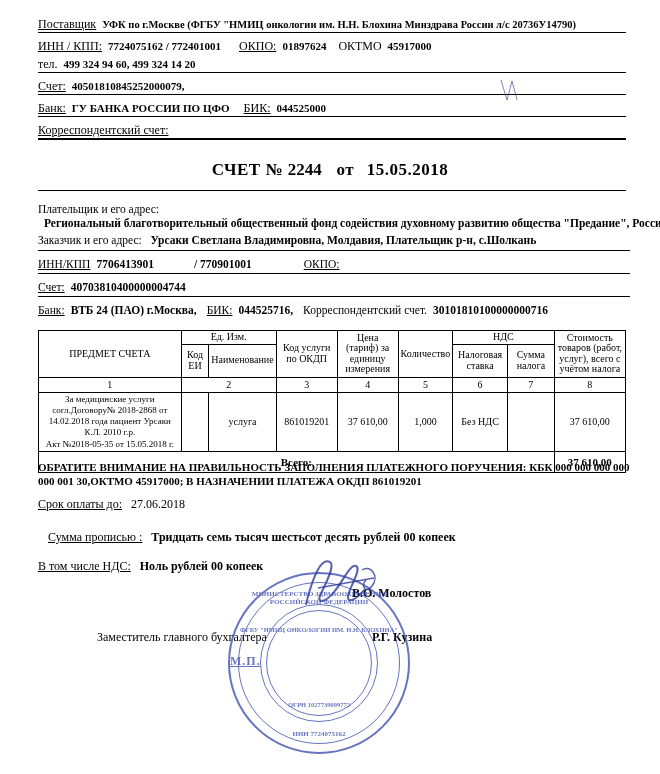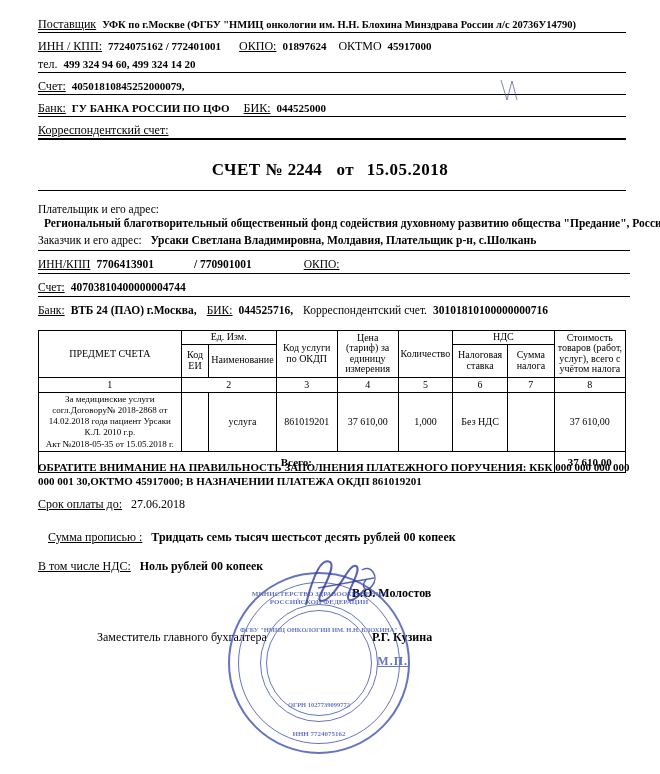--- a/index.html
+++ b/index.html
@@ -209,21 +209,21 @@
   .stamp .inner3 {
     position: absolute;
     left: 36px; top: 36px; right: 36px; bottom: 36px;
     border-radius: 50%;
     border: 1px solid #2a3ea8;
   }
   .stamp .mp {
     position: absolute;
     left: 0; right: 0;
     top: 80px;
-    text-align: right;
+    text-align: left;
     color: #2a3ea8;
     font-size: 12px;
     font-weight: bold;
     letter-spacing: 1px;
     text-decoration: underline;
   }
   .stamp .arc {
     position: absolute;
     left: 0; right: 0;
     text-align: center;

